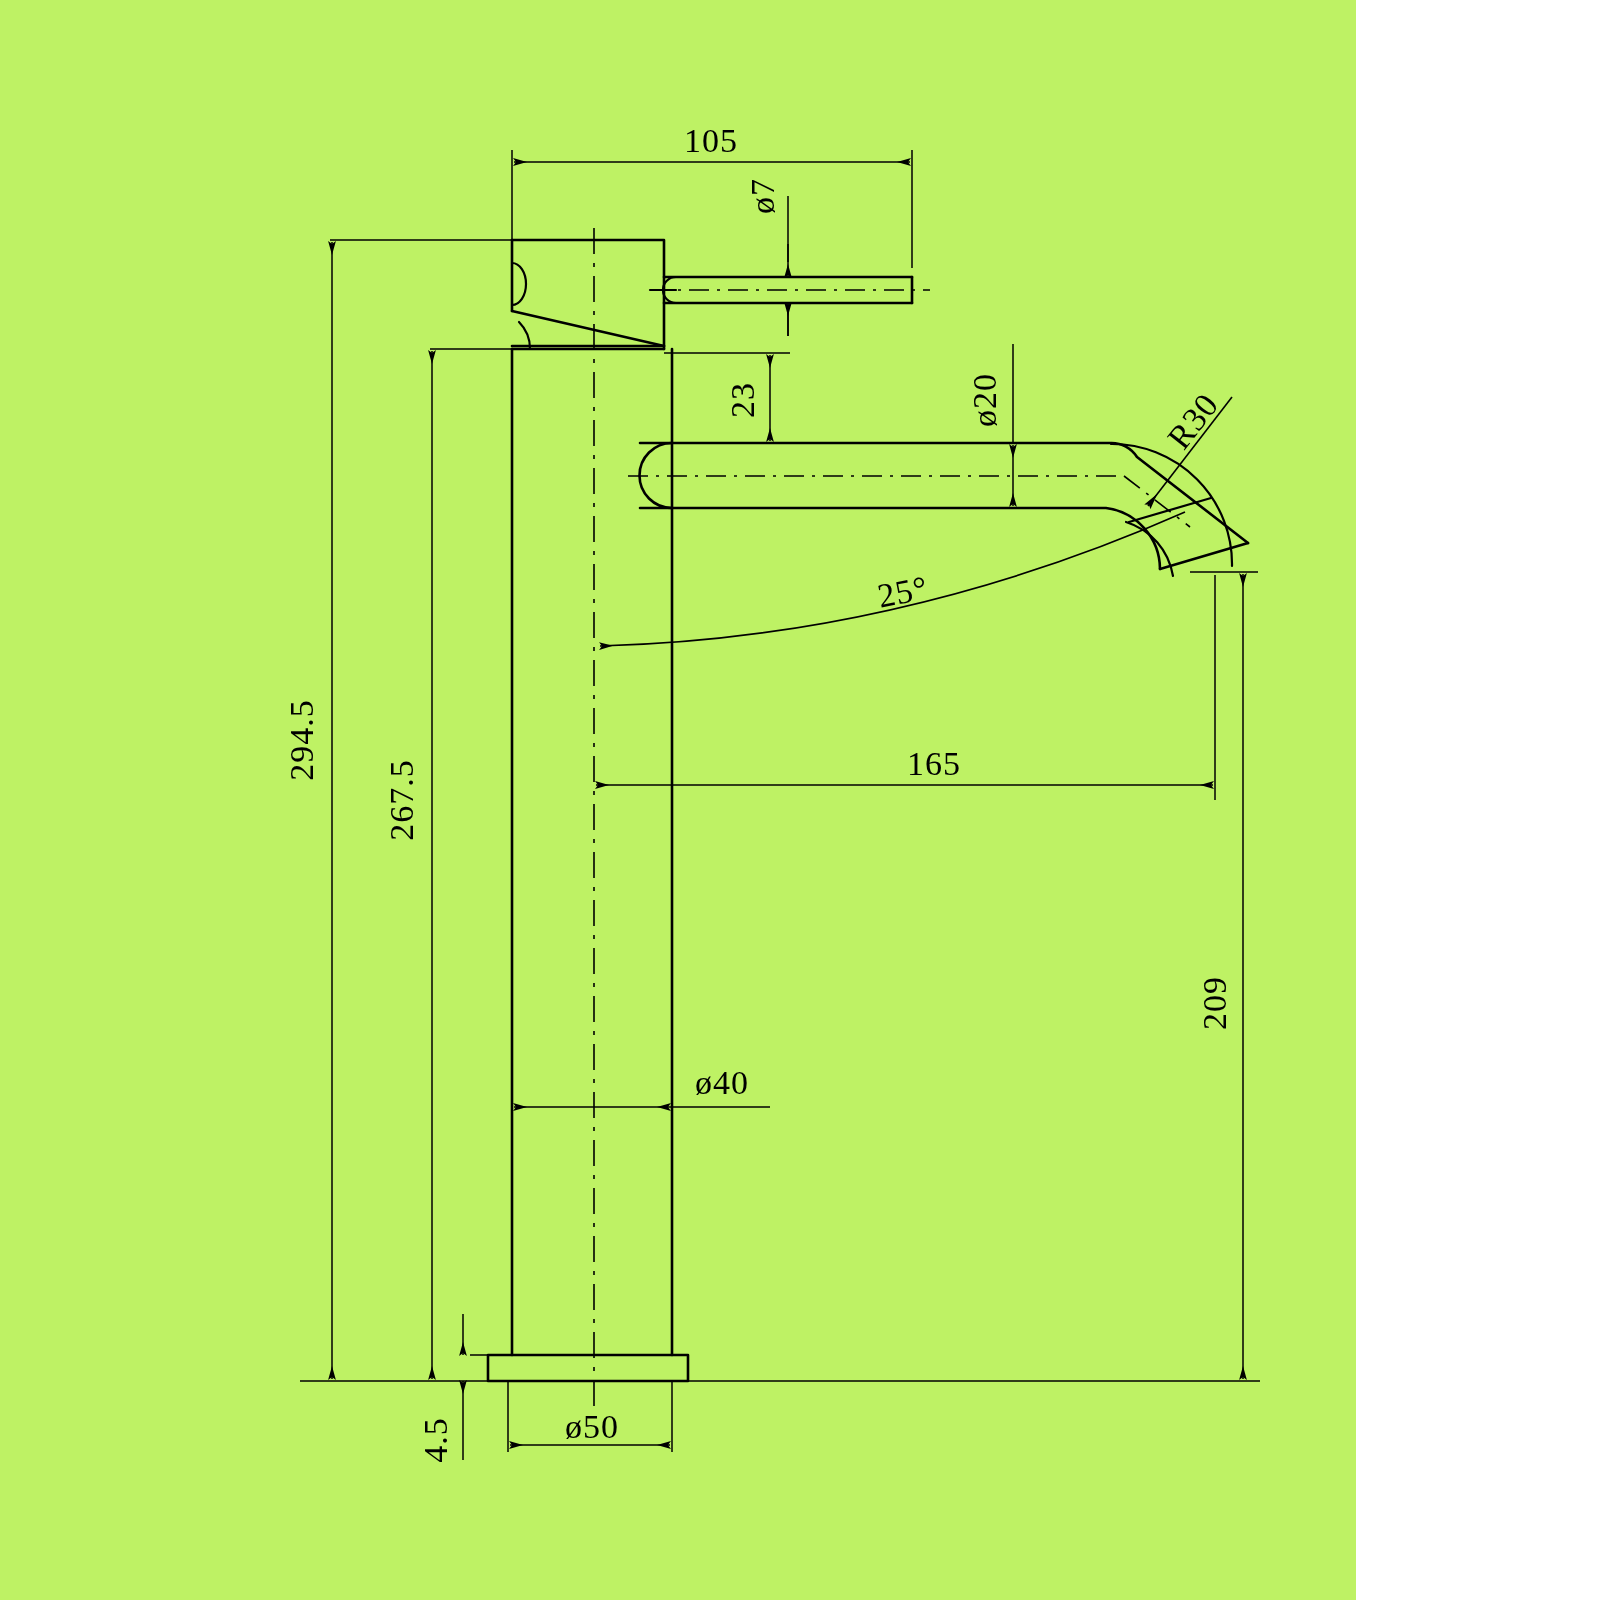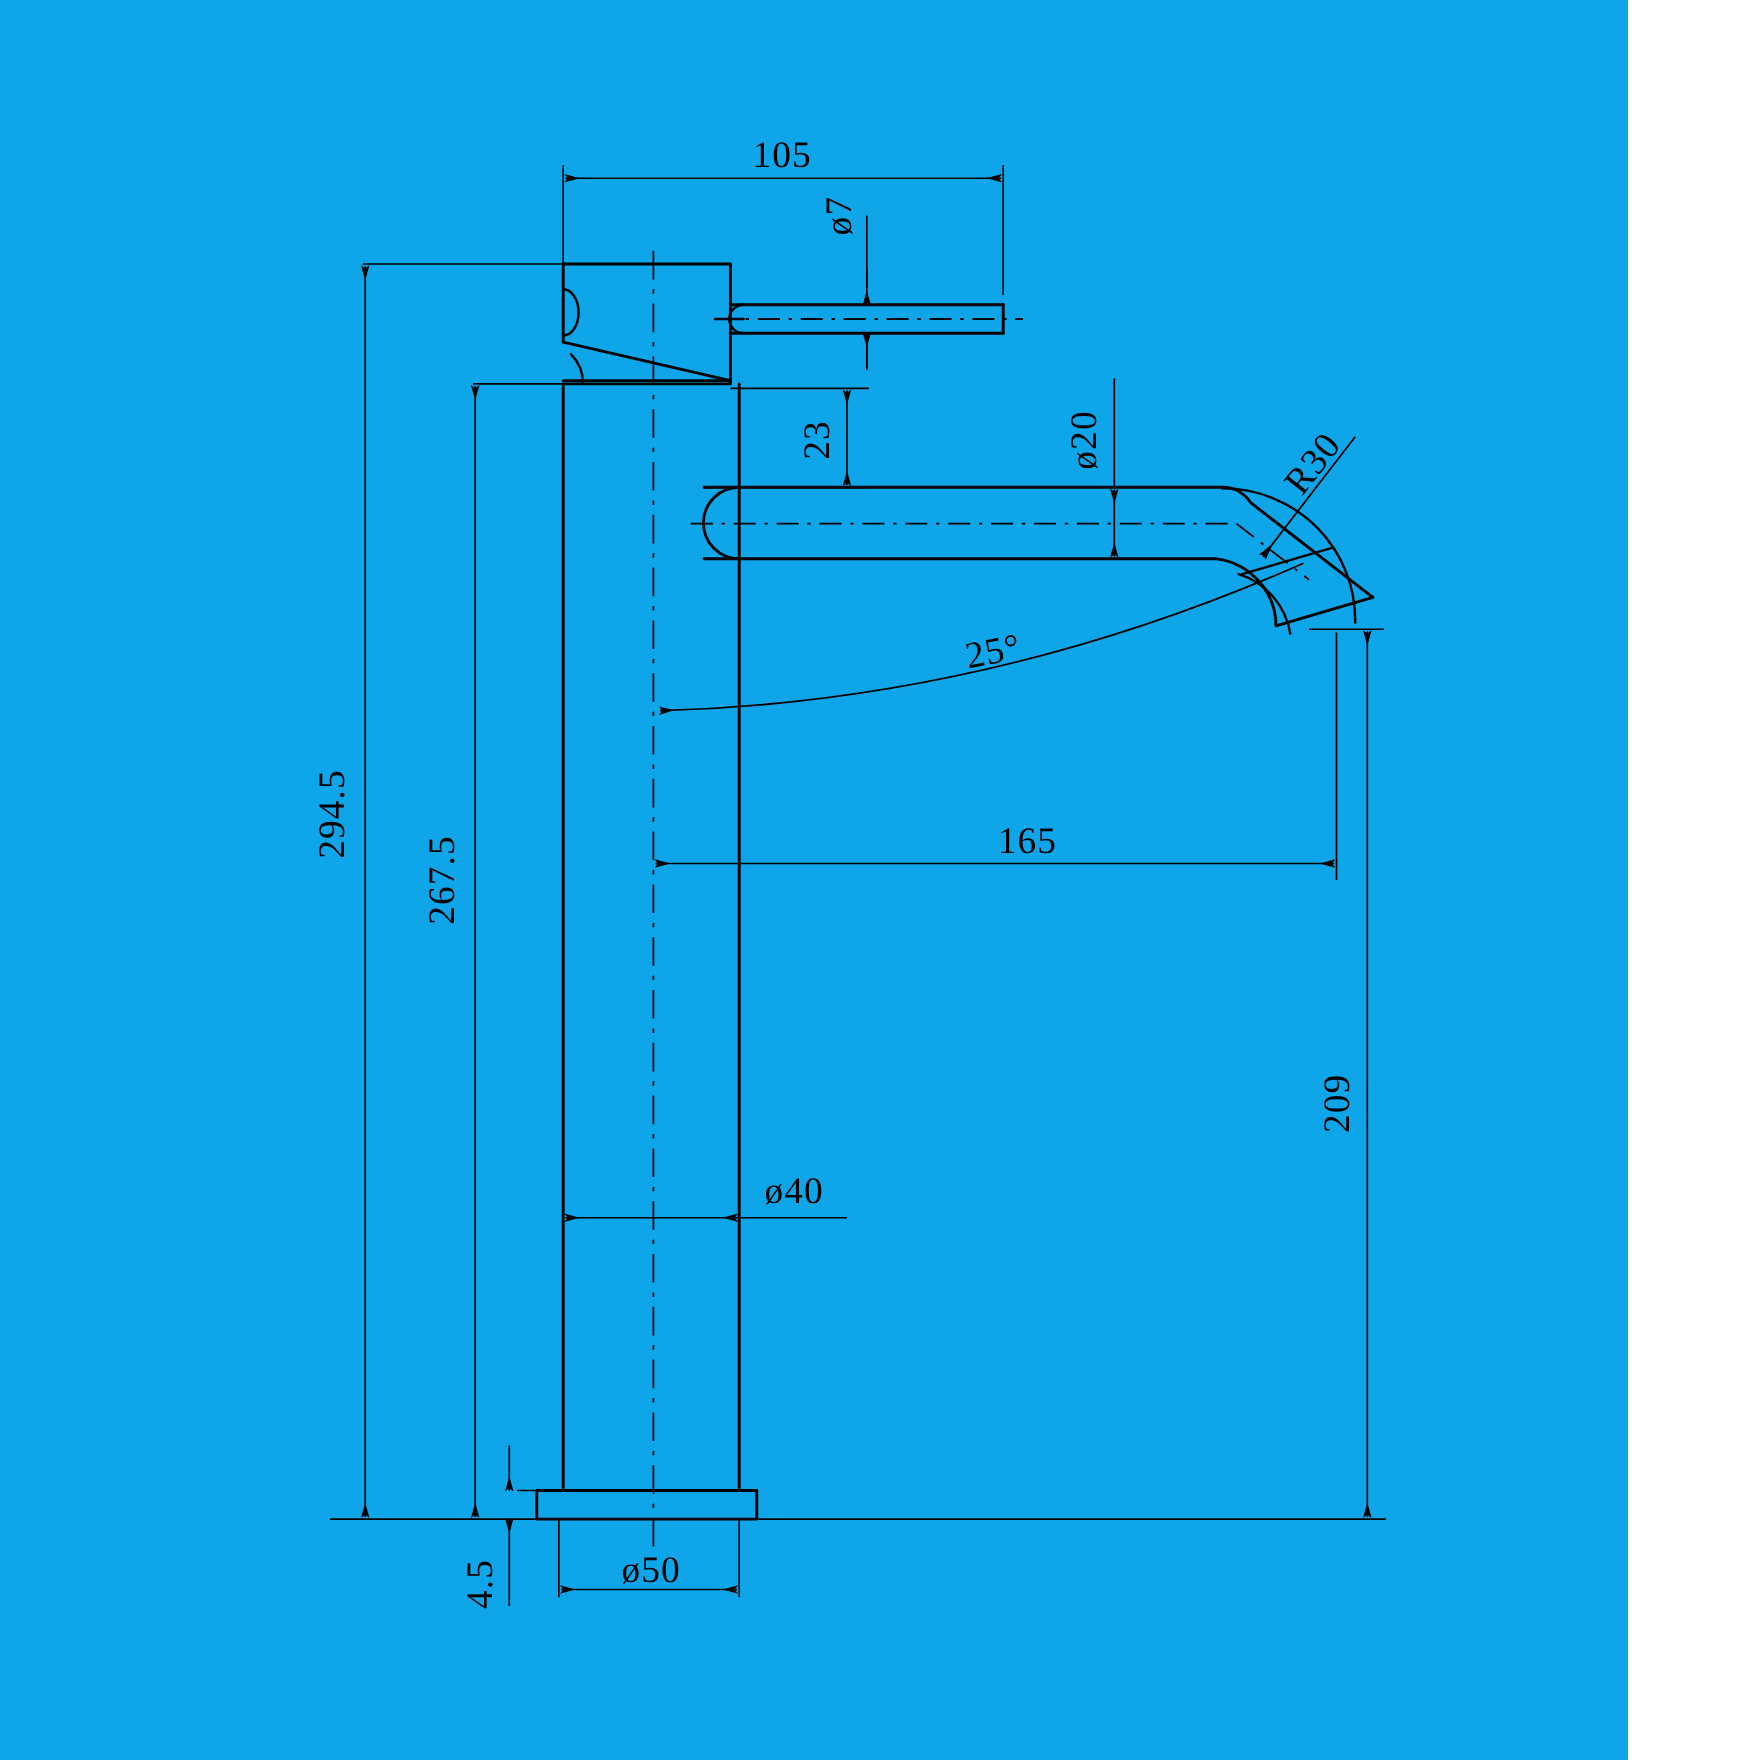--- a/index.html
+++ b/index.html
@@ -5,23 +5,23 @@
   html, body {
     margin: 0;
     padding: 0;
     background: #ffffff;
   }
   body {
     font-family: "Liberation Serif", "DejaVu Serif", serif;
   }
   #drawing-root {
     position: relative;
-    width: 1480px;
+    width: 1356px;
     height: 1600px;
-    background: #0ea5e9;
+    background: #bef264;
     overflow: hidden;
   }
   svg#cad {
     display: block;
     width: 1600px;
     height: 1600px;
   }
   .obj {
     fill: none;
     stroke: #000000;

